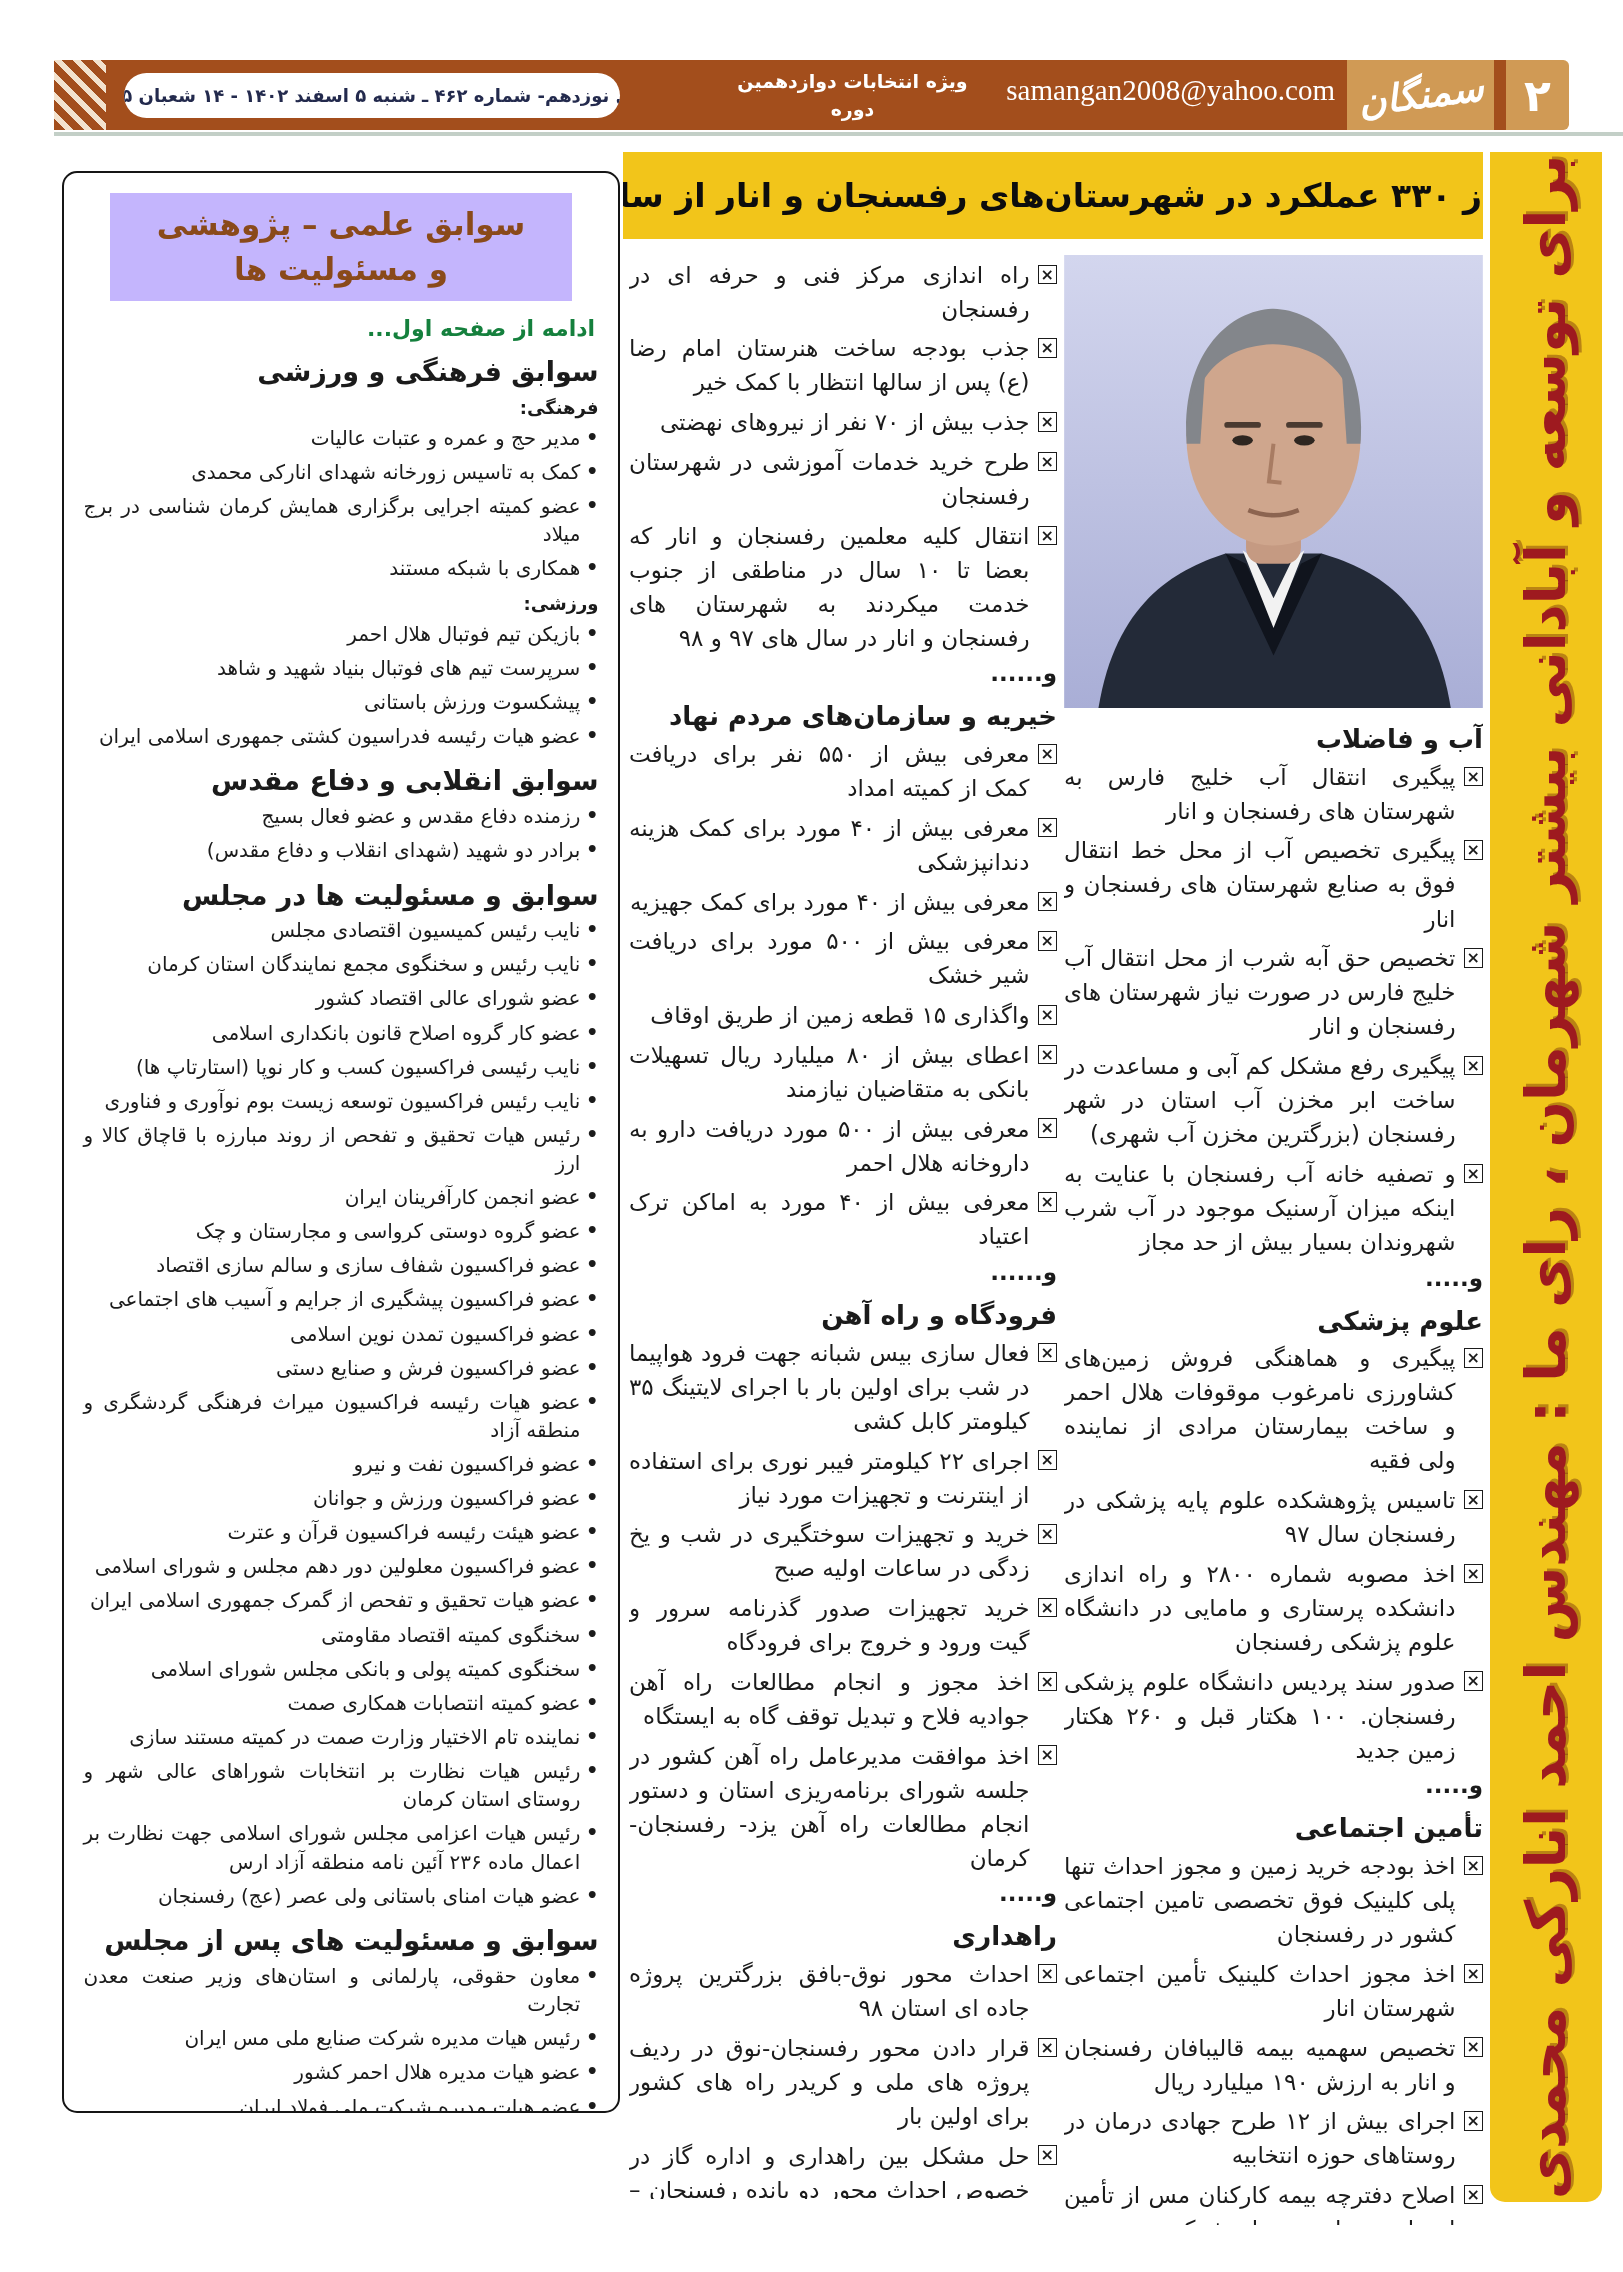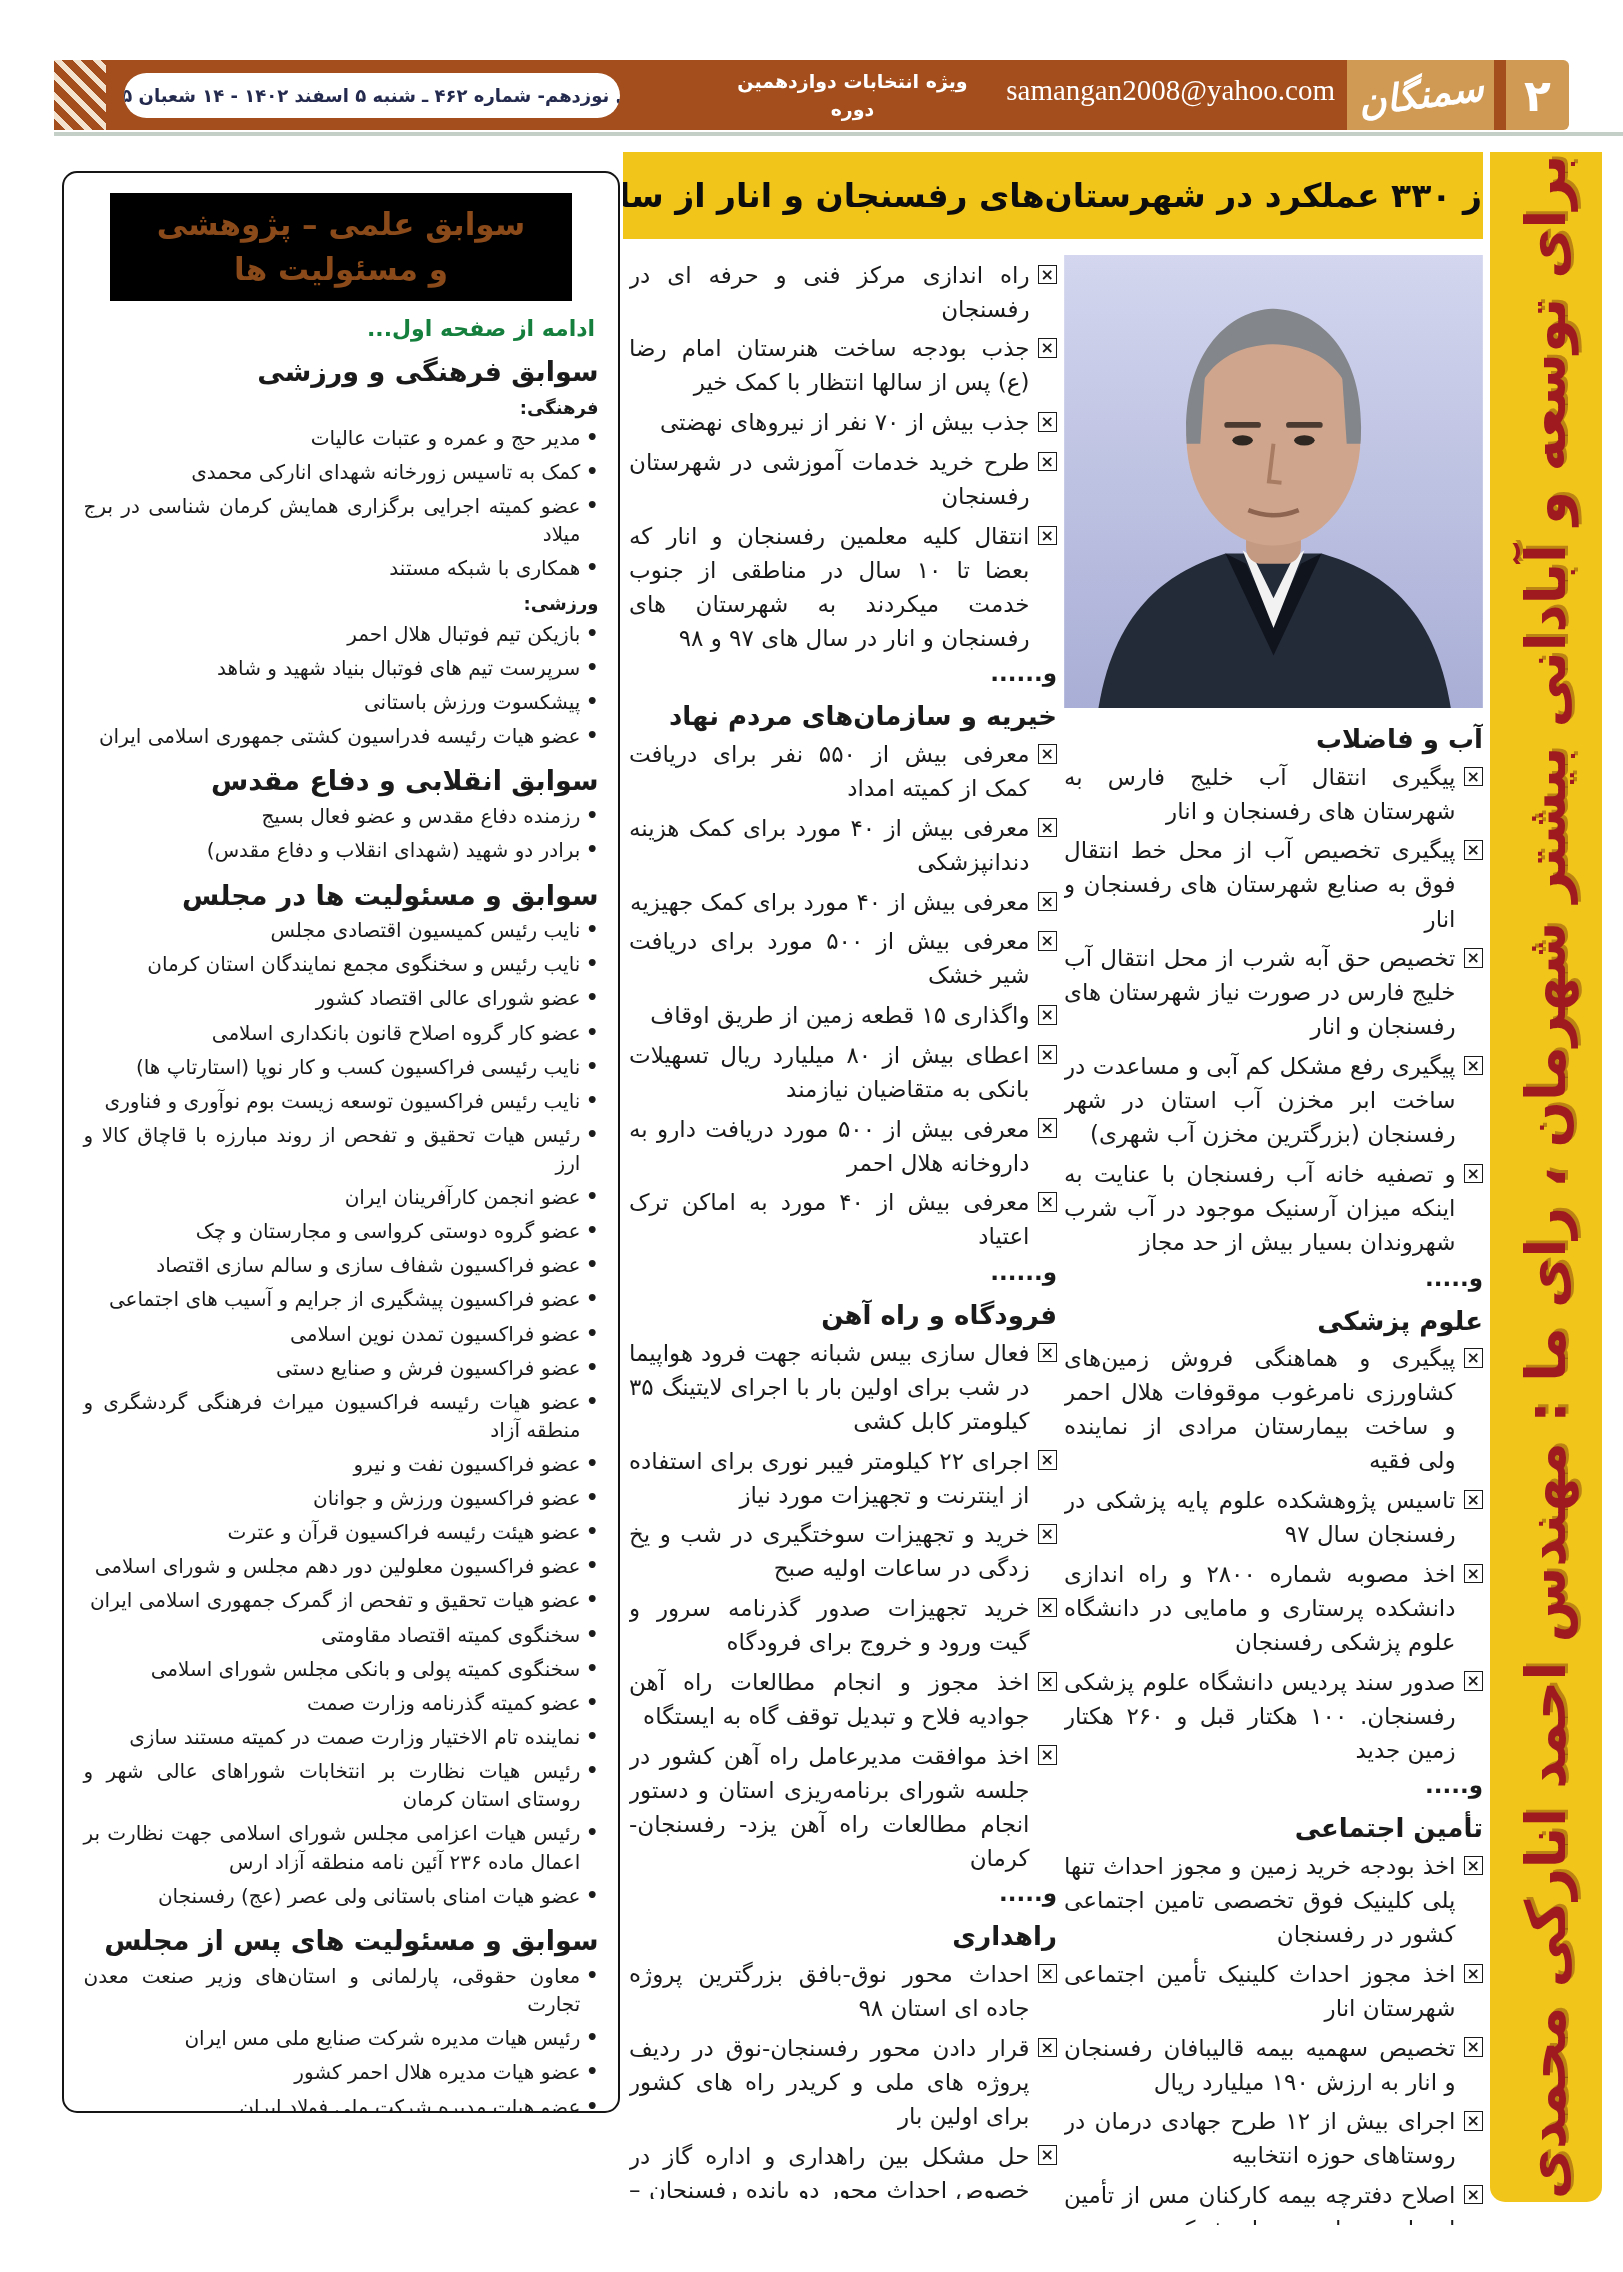--- a/index.html
+++ b/index.html
@@ -34,21 +34,21 @@
   .vbanner{position:absolute;left:1490px;top:152px;width:112px;height:2050px;background:#f2c51a;
            border-radius:0 0 15px 15px;}
   .vtext{position:absolute;top:50%;left:50%;transform:translate(-50%,-50%) rotate(-90deg);
          white-space:nowrap;direction:rtl;font-size:55px;font-weight:bold;color:#9e1a1f;
          text-shadow:2.9px 2.9px 0 rgba(82,8,8,0.35);}
 
   
   .left-box{position:absolute;left:62px;top:171px;width:558px;height:1942px;background:#ffffff;
             border:2.9px solid #151515;border-radius:15px;padding:15px 19.5px;box-sizing:border-box;
             direction:rtl;overflow:hidden;}
-  .left-title{background:#000000;color:#8a4a1a;font-weight:bold;font-size:31px;line-height:1.45;
+  .left-title{background:#c4b5fd;color:#8a4a1a;font-weight:bold;font-size:31px;line-height:1.45;
               text-align:center;width:88%;margin:4.6px auto 15px;padding:9.2px 4.6px;}
   .cont-note{font-weight:bold;font-size:22px;margin:1.1px 3.4px 11.5px;color:#15803d;}
 
   
   .list{direction:rtl;text-align:right;}
   .blk{margin:5.7px 0;}
   .blk.heading{font-size:26px;font-weight:bold;margin:15px 0 5.7px;}
   .blk.sub{font-size:18px;font-weight:bold;margin:10.3px 0 3.4px;}
   .blk.item{display:flex;gap:8px;font-size:23px;line-height:1.48;text-align:justify;}
   .blk.item .txt{flex:1;}
@@ -226,21 +226,21 @@
         <div class="blk item">
           <span class="bullet">•</span>
           <span class="txt">سخنگوی کمیته اقتصاد مقاومتی</span>
         </div>
         <div class="blk item">
           <span class="bullet">•</span>
           <span class="txt">سخنگوی کمیته پولی و بانکی مجلس شورای اسلامی</span>
         </div>
         <div class="blk item">
           <span class="bullet">•</span>
-          <span class="txt">عضو کمیته گذرنامه وزارت صمت</span>
+          <span class="txt">عضو کمیته انتصابات همکاری صمت</span>
         </div>
         <div class="blk item">
           <span class="bullet">•</span>
           <span class="txt">نماینده تام الاختیار وزارت صمت در کمیته مستند سازی</span>
         </div>
         <div class="blk item">
           <span class="bullet">•</span>
           <span class="txt">رئیس هیات نظارت بر انتخابات شوراهای عالی شهر و روستای استان کرمان</span>
         </div>
         <div class="blk item">

